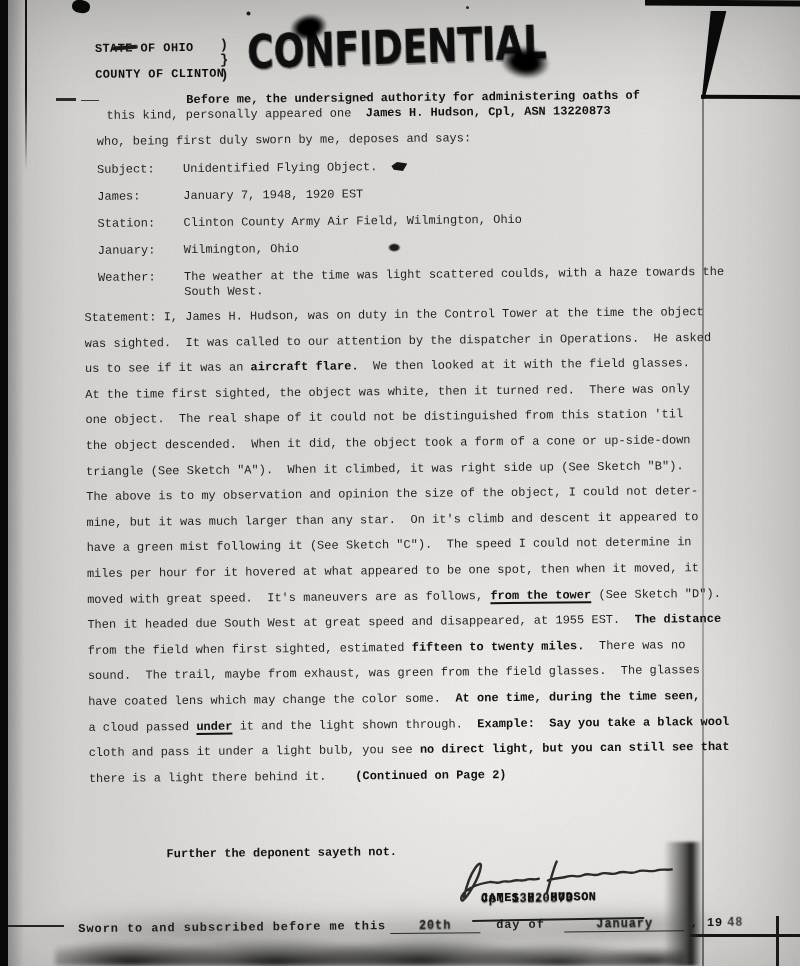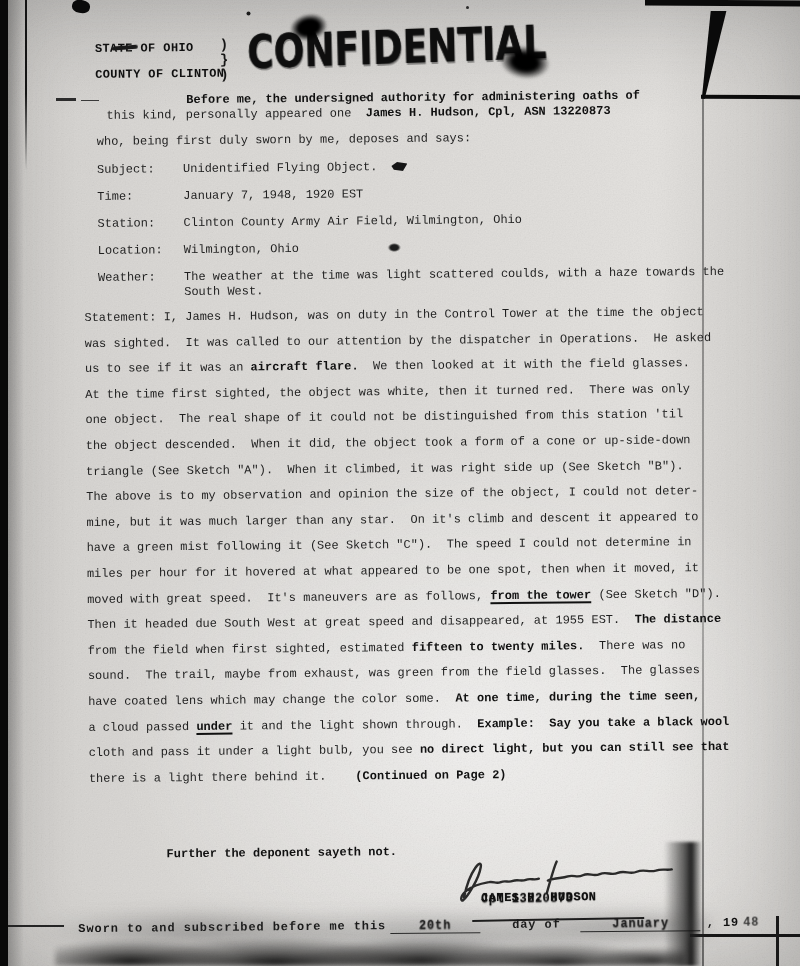--- a/index.html
+++ b/index.html
@@ -53,21 +53,21 @@
   .sig-svg{left:448px;top:854px;}
   .sig-name{left:477px;top:892px;letter-spacing:.5px;text-shadow:0 0 1px rgba(0,0,0,.7);}
   .sig-rank{left:477px;top:893px;letter-spacing:.5px;filter:blur(.35px);text-shadow:0 1px 1px rgba(0,0,0,.5);}
   .sig-underline{left:468px;top:920px;width:172px;height:2px;background:#141414;transform:rotate(-.4deg);}
   
   .sworn{left:74px;top:919px;display:flex;align-items:baseline;font-size:12px;letter-spacing:.9px;white-space:pre;}
   .blank{display:inline-block;border-bottom:1.6px solid #1c1c1c;text-align:center;}
   .blank-day{width:90px;margin-left:4px;text-align:center;}
   .blank-month{width:120px;margin-left:20px;}
   .hand{filter:blur(.5px);font-weight:bold;color:#0f0f0f;text-shadow:0 1px 1px rgba(0,0,0,.55);}
-  .gap1{margin-left:32px;text-align:right;}
+  .gap1{margin-left:16px;text-align:right;}
   .year-pre{margin-left:6px;}
   .year{margin-left:4px;opacity:.8;filter:blur(.4px);}
   
   .art{position:absolute;pointer-events:none;}
   .edge-left{left:0;top:0;width:8px;height:966px;background:#090909;z-index:4;}
   .edge-left-shadow{left:8px;top:0;width:16px;height:966px;background:linear-gradient(90deg,rgba(40,40,40,.28),rgba(40,40,40,0));z-index:3;}
   .crease-left{left:25px;top:0;width:2px;height:170px;background:linear-gradient(#141414 55%,rgba(20,20,20,0));z-index:3;}
   .dash-left{left:56px;top:98px;width:20px;height:3px;background:#2c2c2c;box-shadow:24px 1px 0 -1px #3a3a3a;filter:blur(.3px);z-index:3;}
   .blob-topleft{left:72px;top:0;width:18px;height:13px;background:#0a0a0a;border-radius:45%;transform:rotate(9deg);z-index:3;}
   .dots{left:0;top:0;width:3px;height:3px;border-radius:50%;background:#222;box-shadow:247px 12px 0 .5px #1a1a1a,466px 6px 0 0 #2a2a2a,365px 96px 0 -.5px #333;z-index:3;}
@@ -116,29 +116,29 @@
     <div class="abs tw b intro1">Before me, the undersigned authority for administering oaths of</div>
     <div class="abs tw intro2"><span>this kind, personally appeared one  </span><span class="b">James H. Hudson, Cpl, ASN 13220873</span></div>
     <div class="abs tw intro3">who, being first duly sworn by me, deposes and says:</div>
 
     <div class="abs tw frow frow-subject">
       <span class="flabel">Subject:</span>
       <span class="fvalue">Unidentified Flying Object.</span>
       <span class="ink-flag"></span>
     </div>
     <div class="abs tw frow frow-time">
-      <span class="flabel">Time:</span>
+      <span class="flabel">James:</span>
       <span class="fvalue">January 7, 1948, 1920 EST</span>
     </div>
     <div class="abs tw frow frow-station">
       <span class="flabel">Station:</span>
       <span class="fvalue">Clinton County Army Air Field, Wilmington, Ohio</span>
     </div>
     <div class="abs tw frow frow-location">
-      <span class="flabel">Location:</span>
+      <span class="flabel">January:</span>
       <span class="fvalue">Wilmington, Ohio</span>
       <span class="ink-qmark"></span>
     </div>
     <div class="abs tw frow frow-weather">
       <span class="flabel">Weather:</span>
       <span class="fvalue"><span>The weather at the time was light scattered coulds, with a haze towards the</span><br><span>South West.</span></span>
     </div>
 
     <div class="abs statement">
         <div class="tline"><span>Statement: I, James H. Hudson, was on duty in the Control Tower at the time the object</span></div>

